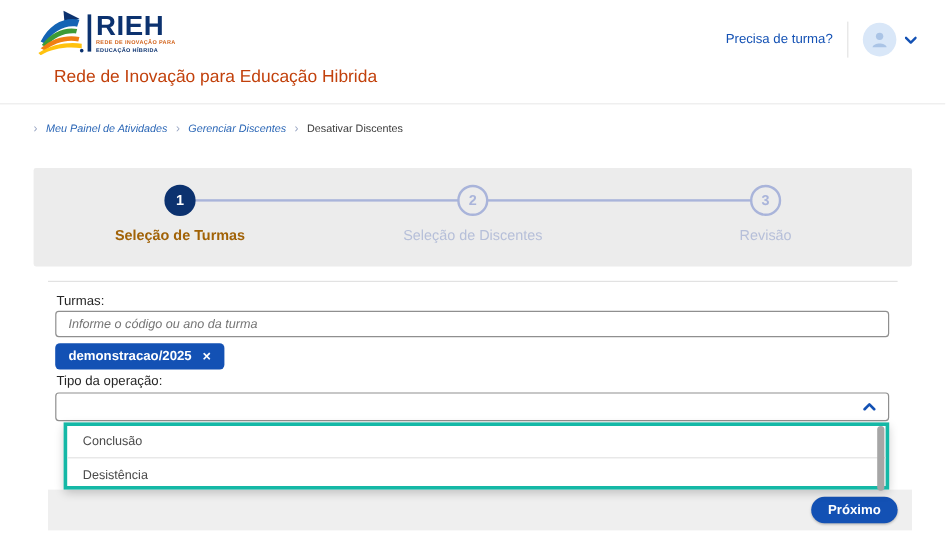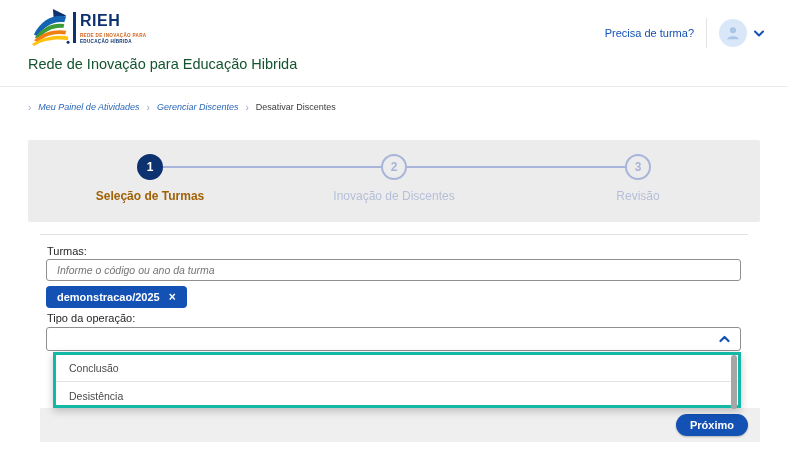--- a/index.html
+++ b/index.html
@@ -6,29 +6,29 @@
   html,body { background:#fff; }
   body { font-family:"Liberation Sans","DejaVu Sans",sans-serif; }
   .page { position:relative; width:788px; height:461px; background:#fff; overflow:hidden; }
 
   
   .header { position:absolute; top:0; left:0; width:788px; height:87px; background:#fff; border-bottom:1px solid #ebebeb; }
   .logo { position:absolute; left:30px; top:8px; display:flex; align-items:center; }
   .logo-icon { width:42px; height:38px; }
   .logo-bar { width:3px; height:31px; background:#0c326f; margin:0 4px 0 1px; }
   .logo-text { display:flex; flex-direction:column; }
-  .brand { font-size:16px; font-weight:bold; color:#0c326f; line-height:22px; letter-spacing:0.5px; }
+  .brand { font-size:23px; font-weight:bold; color:#0c326f; line-height:22px; letter-spacing:0.5px; }
   .tag1 { font-size:4.6px; font-weight:bold; color:#d2621a; letter-spacing:0.3px; margin-top:1px; }
   .tag2 { font-size:4.6px; font-weight:bold; color:#0c326f; letter-spacing:0.3px; margin-top:1px; }
   .header-right { position:absolute; right:24px; top:18px; display:flex; align-items:center; }
   .help-link { font-size:11px; color:#1351b4; cursor:pointer; }
   .hr-divider { width:1px; height:30px; background:#e3e3e3; margin:0 12px; }
   .avatar { width:28px; height:28px; border-radius:50%; background:#d9e7f8; display:flex; align-items:center; justify-content:center; cursor:pointer; }
   .caret-down { margin-left:7px; cursor:pointer; display:flex; }
-  .subtitle { position:absolute; left:28px; top:56px; font-size:14.5px; color:#14532d; }
+  .subtitle { position:absolute; left:45px; top:56px; font-size:14.5px; color:#c2410c; }
 
   
   .breadcrumb { position:absolute; left:28px; top:102px; display:flex; align-items:center; gap:7px; font-size:9px; }
   .bc-sep { color:#9aa7c4; font-size:10px; line-height:9px; }
   .bc-link { color:#2a66b6; cursor:pointer;font-style:italic; }
   .bc-current { color:#3b3b3b; }
 
   
   .stepper { position:absolute; left:28px; top:140px; width:732px; height:82px; background:#ececec; border-radius:2px; }
   .step-line { position:absolute; left:122px; top:26px; width:488px; height:2px; background:#a9b4da; }
@@ -116,21 +116,21 @@
 
   <div class="stepper">
     <div class="step-line"></div>
     <div class="steps">
       <div class="step active">
         <div class="step-circle">1</div>
         <div class="step-label">Seleção de Turmas</div>
       </div>
       <div class="step upcoming">
         <div class="step-circle">2</div>
-        <div class="step-label">Inovação de Discentes</div>
+        <div class="step-label">Seleção de Discentes</div>
       </div>
       <div class="step upcoming">
         <div class="step-circle">3</div>
         <div class="step-label">Revisão</div>
       </div>
     </div>
   </div>
 
   <div class="content-divider"></div>
 

